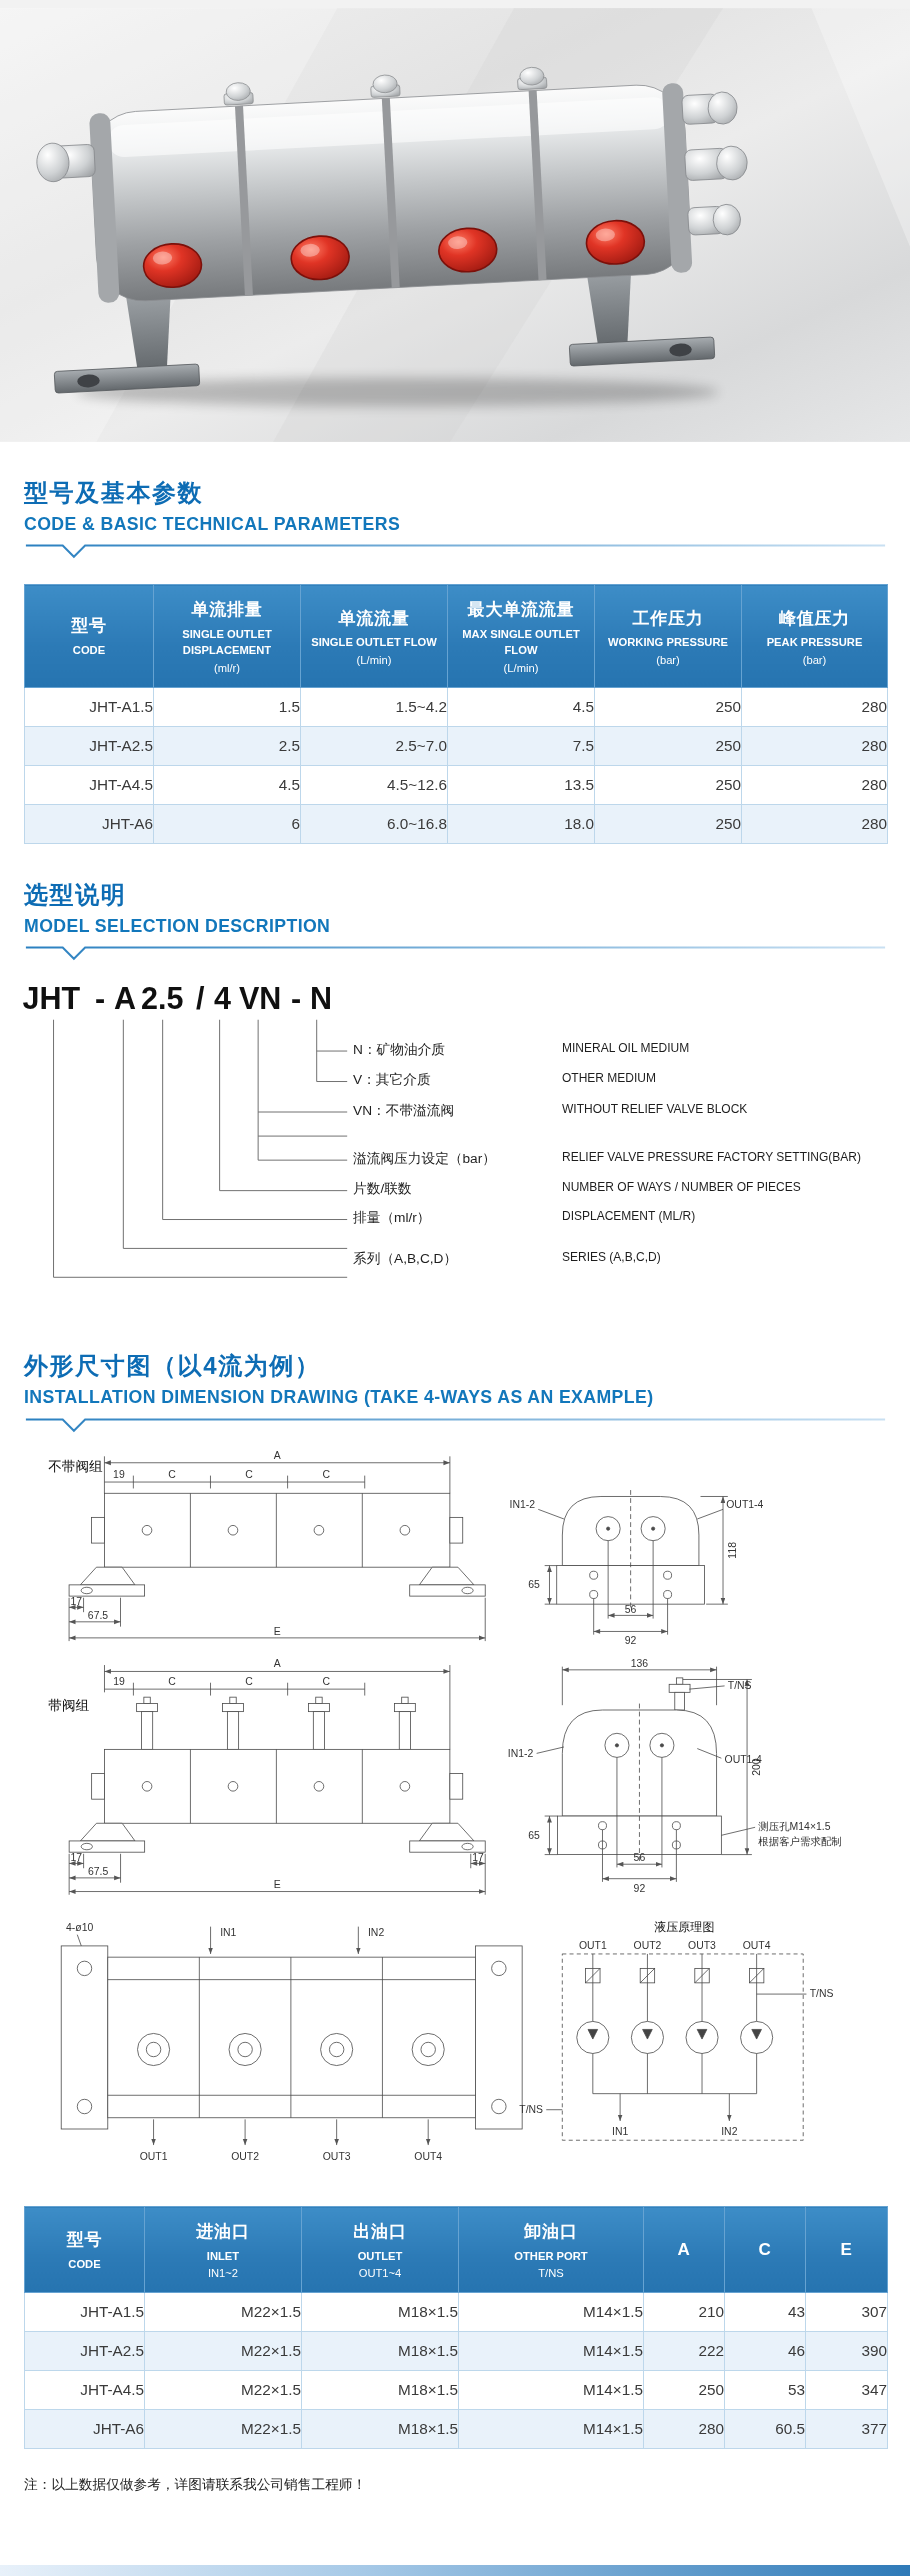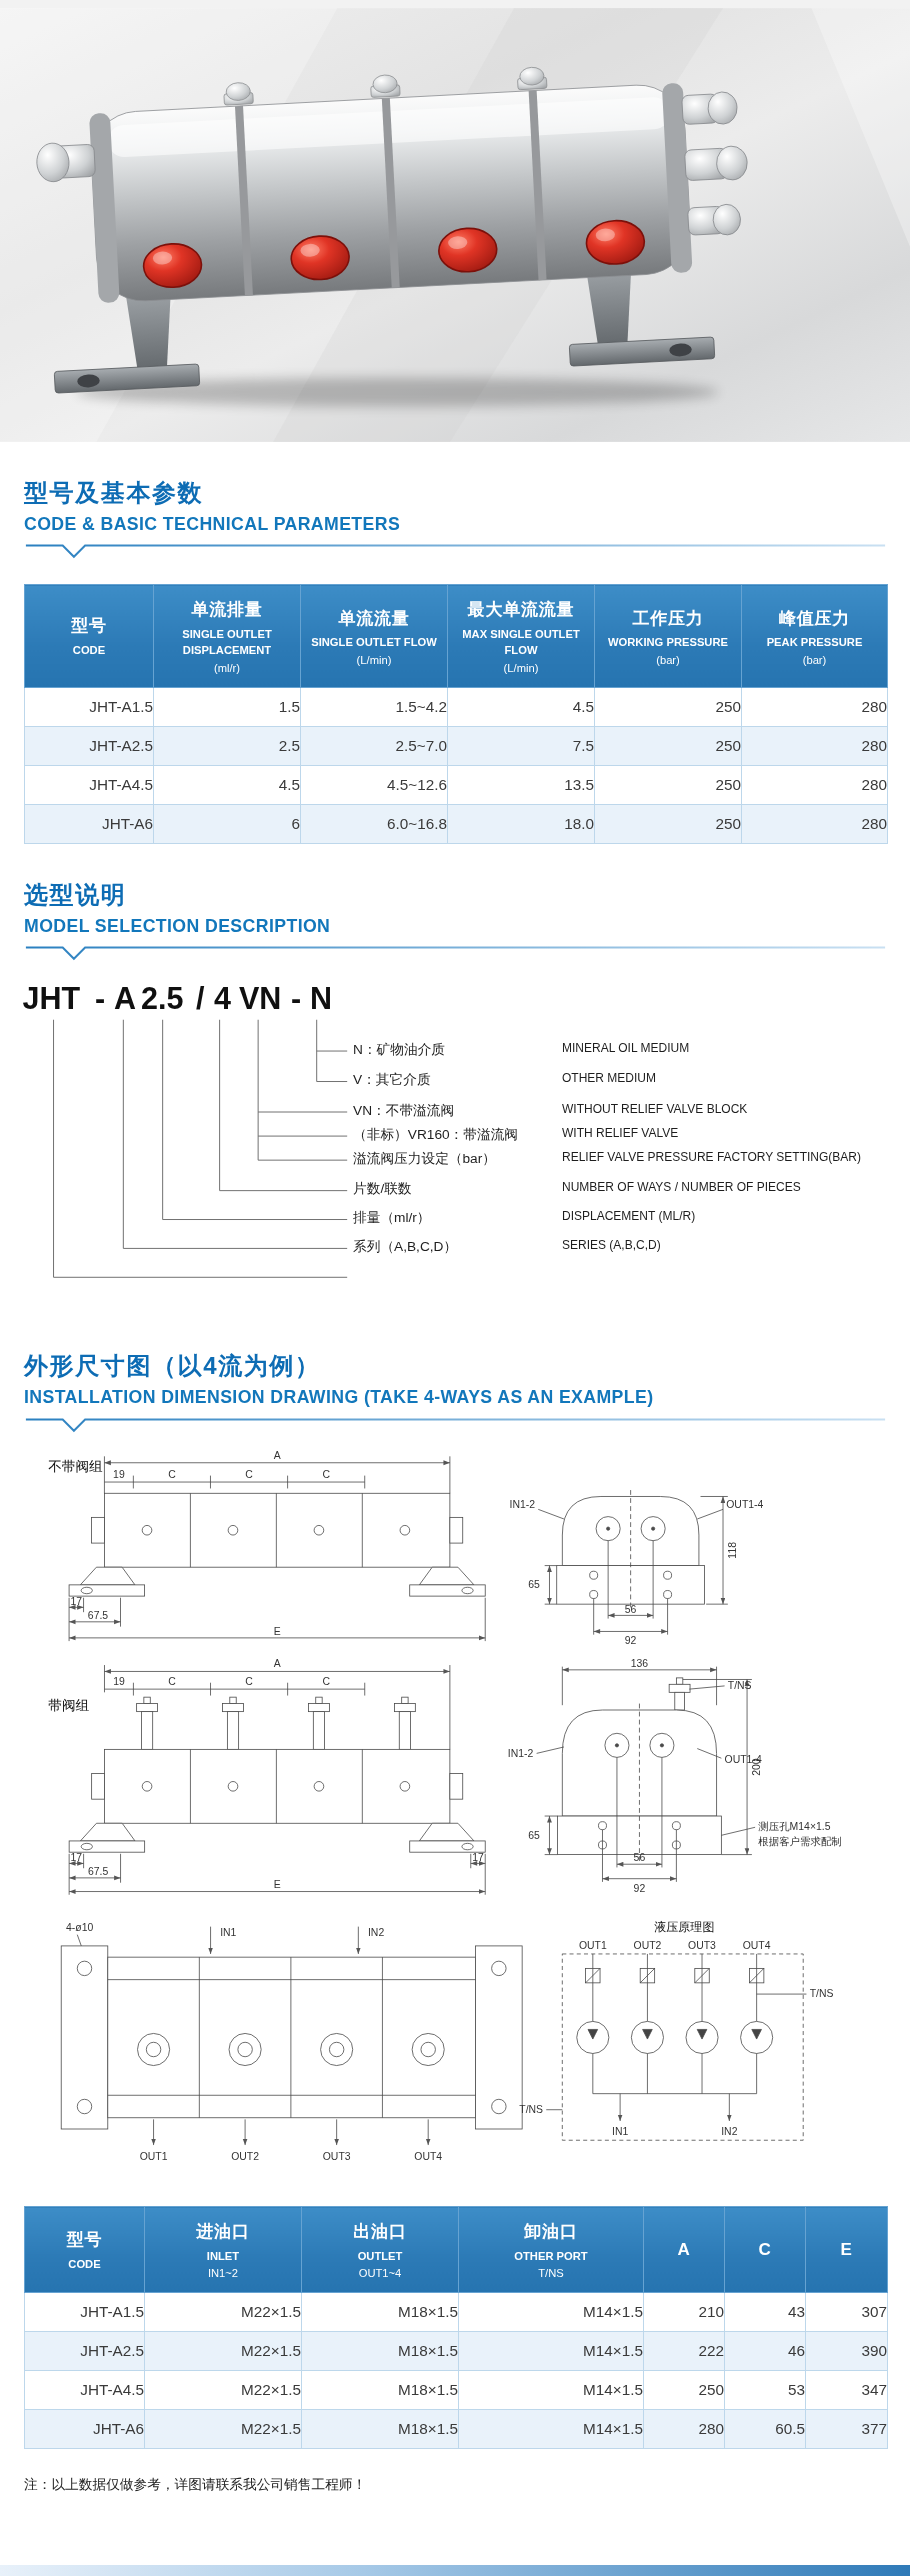--- a/index.html
+++ b/index.html
@@ -259,37 +259,33 @@
         <span class="md-en">MINERAL OIL MEDIUM</span>
       </div>
     <div class="md-row" style="top:132px">
         <span class="md-cn">VN：不带溢流阀</span>
         <span class="md-en">WITHOUT RELIEF VALVE BLOCK</span>
       </div>
     <div class="md-row" style="top:101px">
         <span class="md-cn">V：其它介质</span>
         <span class="md-en">OTHER MEDIUM</span>
       </div>
-    <div class="md-row" style="top:156px">
-        <span class="md-cn">（非标）VR160：带溢流阀</span>
-        <span class="md-en">WITH RELIEF VALVE</span>
-      </div>
     <div class="md-row" style="top:180px">
         <span class="md-cn">溢流阀压力设定（bar）</span>
         <span class="md-en">RELIEF VALVE PRESSURE FACTORY SETTING(BAR)</span>
       </div>
     <div class="md-row" style="top:239px">
         <span class="md-cn">排量（ml/r）</span>
         <span class="md-en">DISPLACEMENT (ML/R)</span>
       </div>
     <div class="md-row" style="top:210px">
         <span class="md-cn">片数/联数</span>
         <span class="md-en">NUMBER OF WAYS / NUMBER OF PIECES</span>
       </div>
-    <div class="md-row" style="top:268px">
+    <div class="md-row" style="top:280px">
         <span class="md-cn">系列（A,B,C,D）</span>
         <span class="md-en">SERIES (A,B,C,D)</span>
       </div>
   </div>
 
   <div class="section-head">
     <div class="sec-cn">外形尺寸图（以4流为例）</div>
     <div class="sec-en">INSTALLATION DIMENSION DRAWING (TAKE 4-WAYS AS AN EXAMPLE)</div>
     <svg class="sec-line" width="863" height="16" viewBox="0 0 1074 20">
       <defs>

